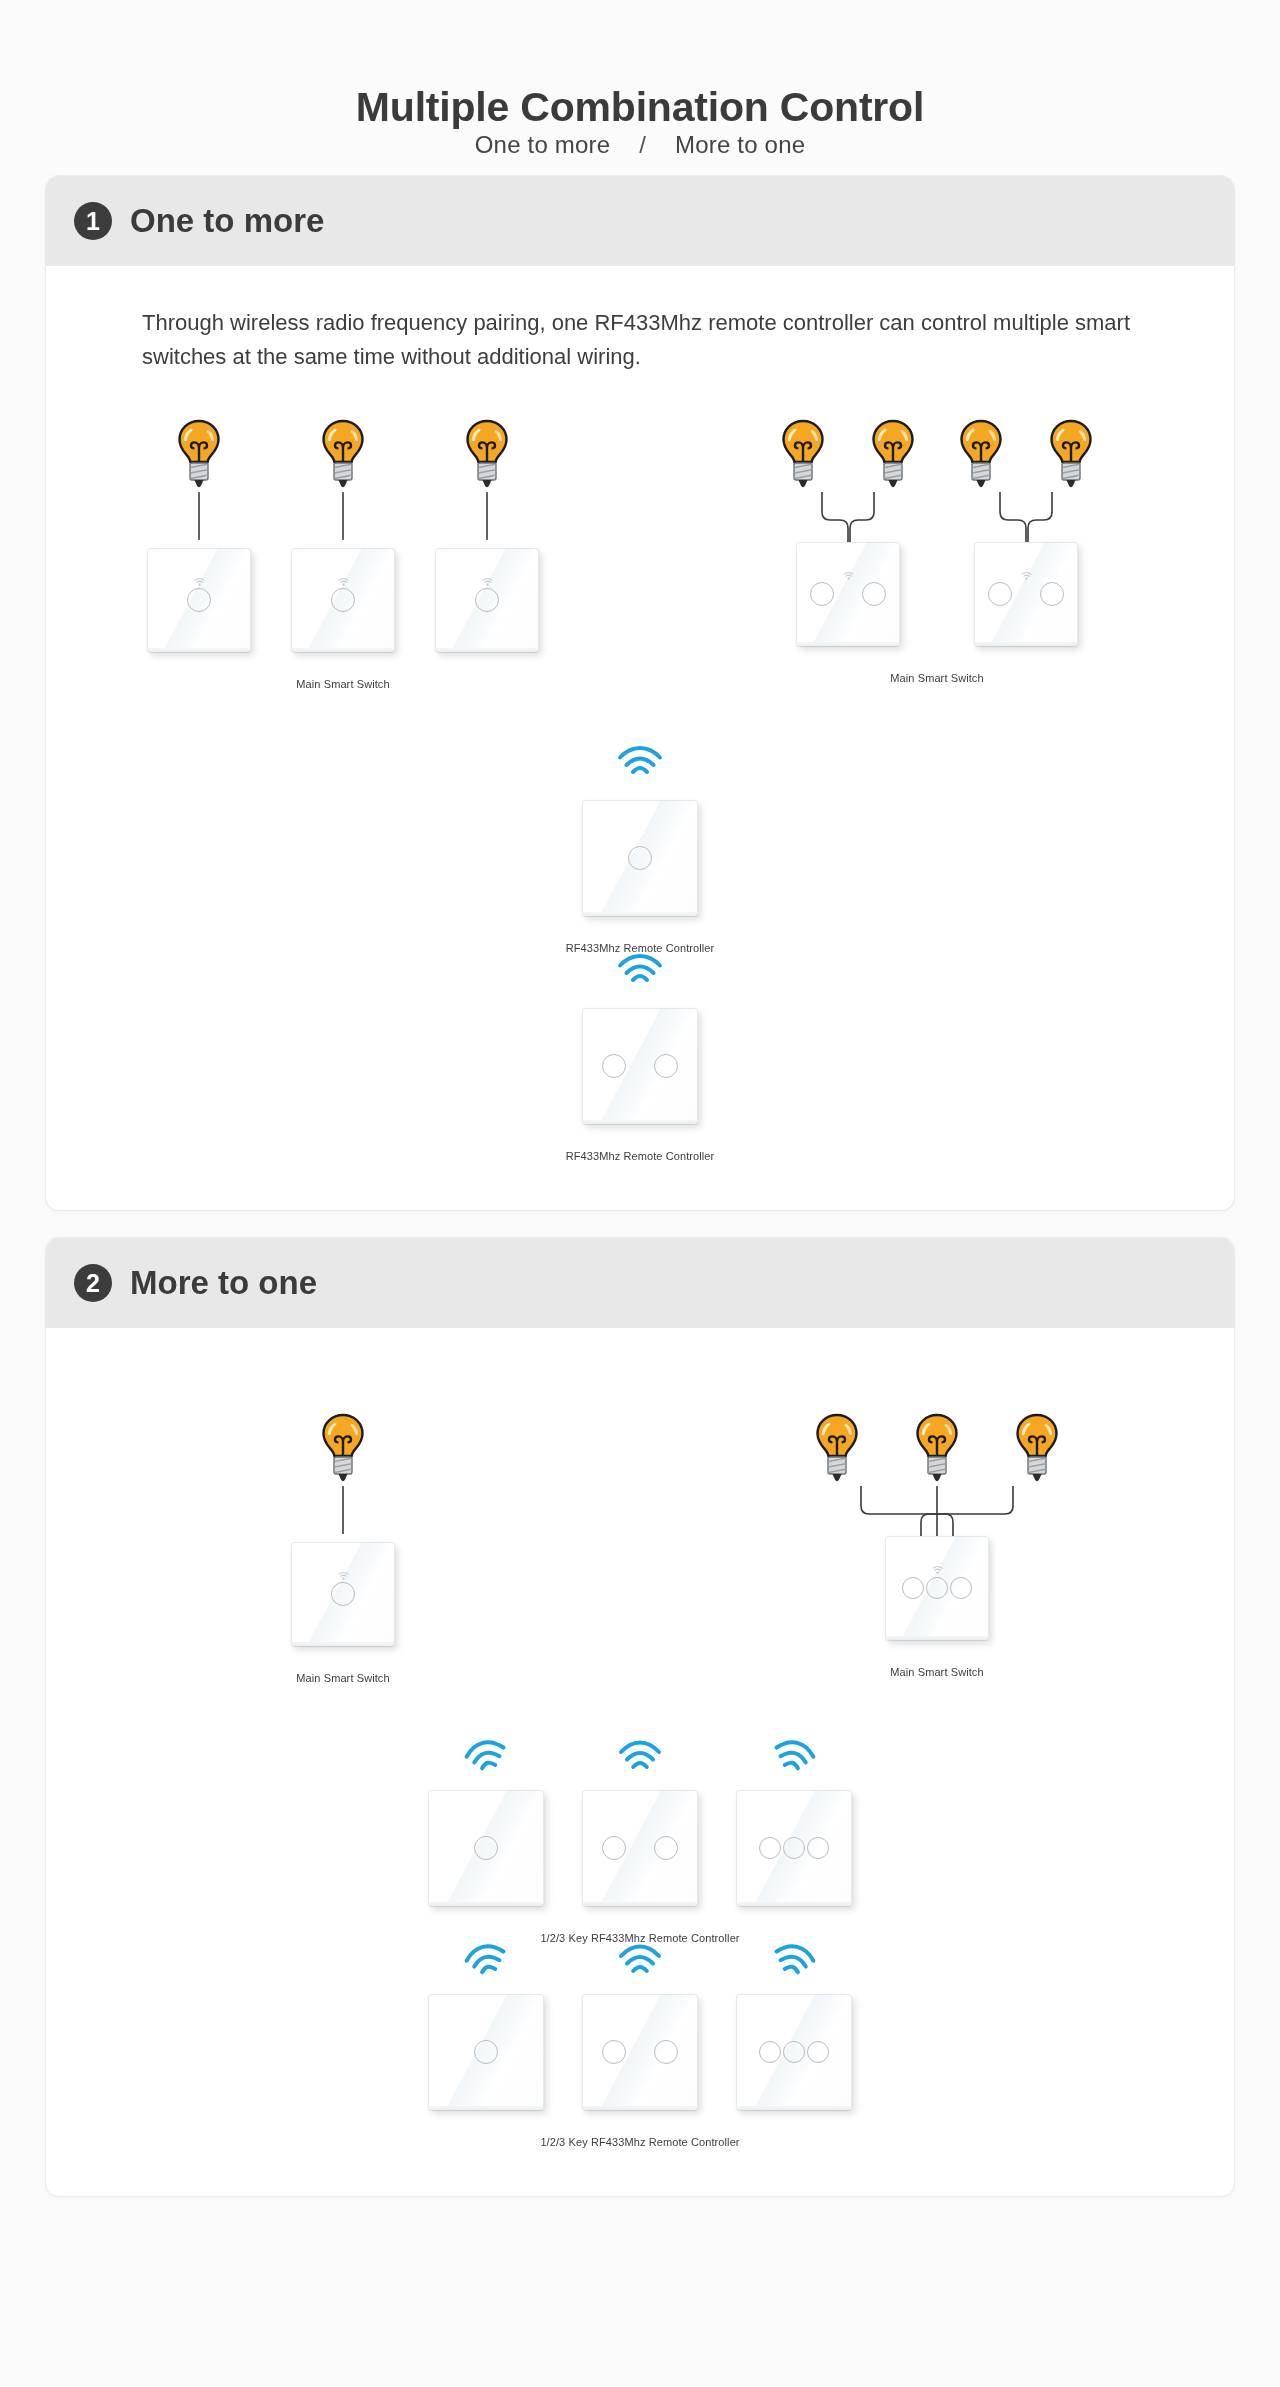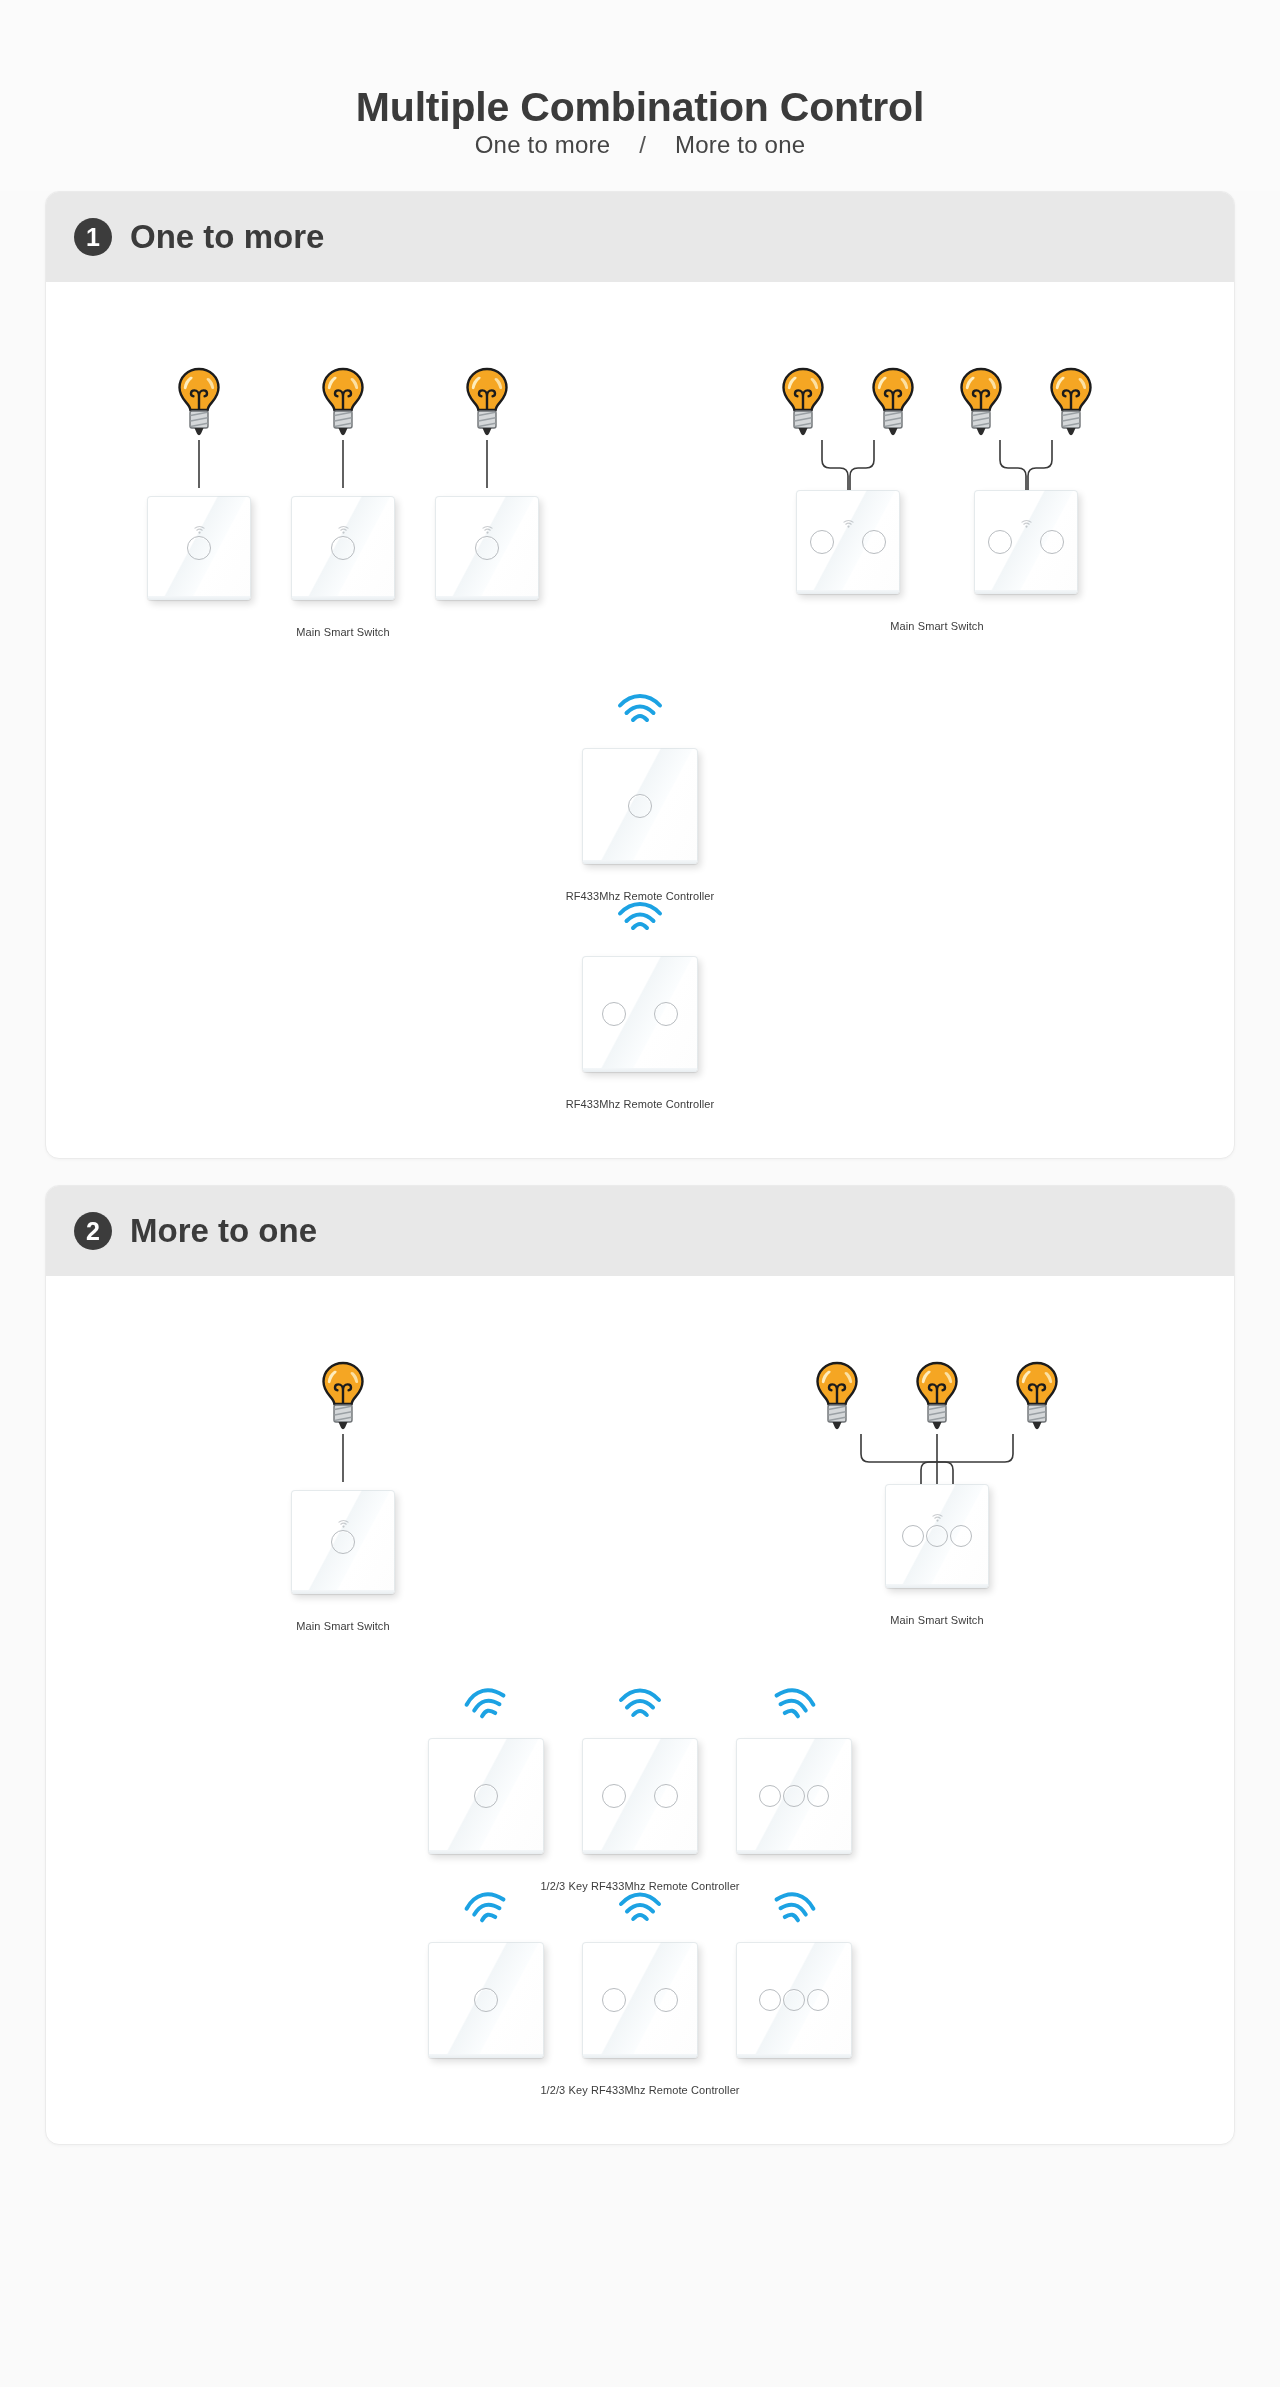--- a/index.html
+++ b/index.html
@@ -16,21 +16,21 @@
     min-height: 2387px;
     background: #fafafa;
     overflow: hidden;
   }
 
   
   .page-header {
     padding-top: 84px;
     text-align: center;
     background: #fbfbfb;
-    padding-bottom: 32px;
+    padding-bottom: 16px;
   }
   .page-title {
     font-size: 41px;
     font-weight: bold;
     color: #3b3b3b;
     letter-spacing: -0.2px;
     line-height: 1.15;
   }
   .page-subtitle {
     font-size: 24px;
@@ -197,20 +197,21 @@
     </div>
   </div>
 
   <div class="card">
     <div class="card-header">
       <div class="badge-num">1</div>
       <div class="card-header-title">One to more</div>
     </div>
 
     <div class="card-body">
+      <p class="card-desc">Through wireless radio frequency pairing, one RF433Mhz remote controller can control multiple smart switches at the same time without additional wiring.</p>
 
       <div class="diagram-row mt-44">
 
         <div class="diagram-col">
           <div class="units" style="gap:40px;">
 
             <div class="unit">
 
               <span class="bulb">
                 <svg viewBox="0 0 52 74" width="52" height="74">

